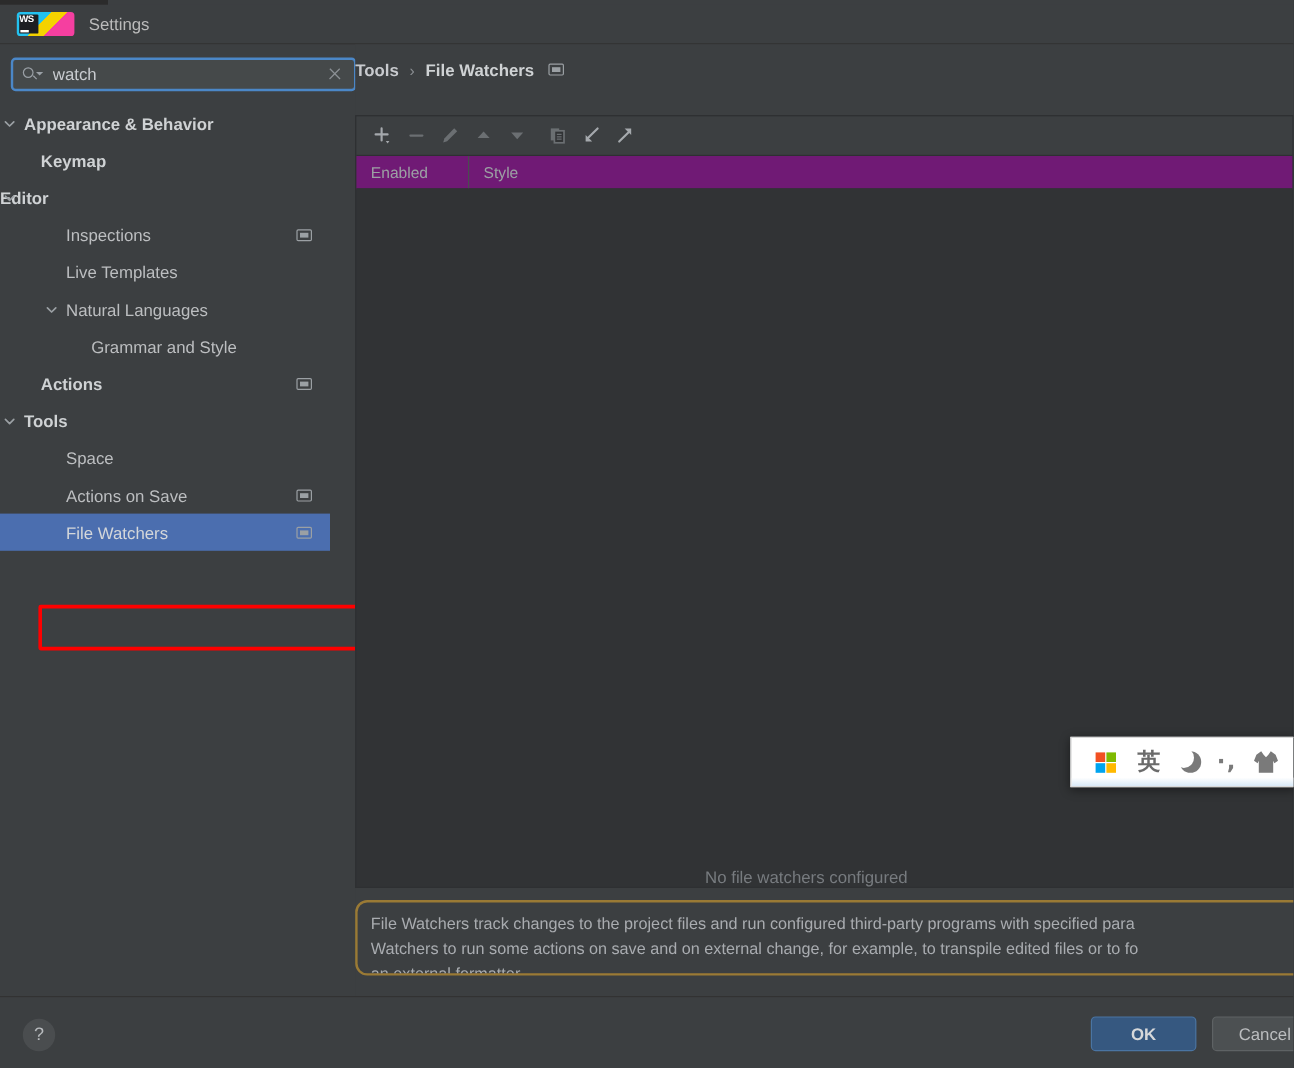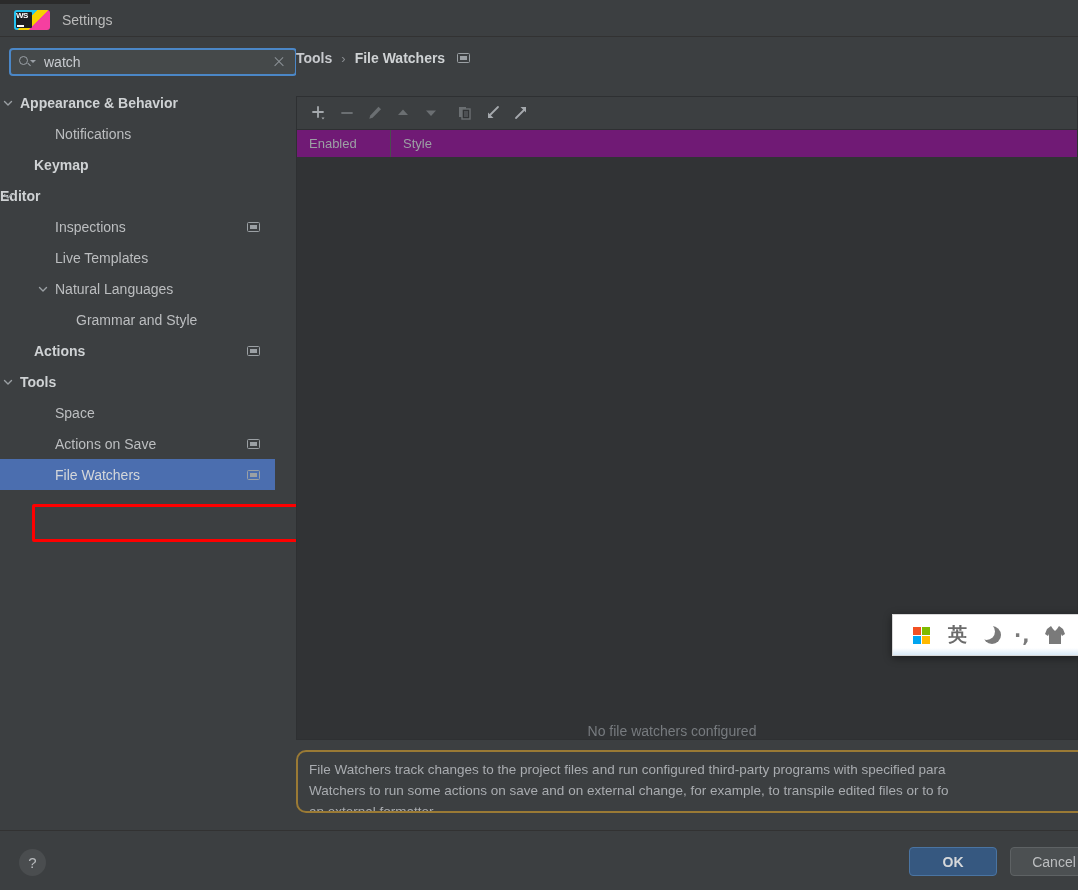--- a/index.html
+++ b/index.html
@@ -32,20 +32,21 @@
     display: flex; align-items: center;
   }
   .app-icon {
     position: relative;
     width: 36px; height: 20px;
     margin-left: 14px;
     border-radius: 3px;
     background: linear-gradient(135deg,#23c2f0 0%, #23c2f0 42%, #f5d200 42%, #f5d200 62%, #f53fa0 62%, #f53fa0 100%);
     overflow: hidden;
     flex: 0 0 auto;
+    padding-left: 12px;
   }
   .app-icon .inner {
     position: absolute; left: 2px; top: 2px;
     width: 16px; height: 16px;
     background: #1d1f22;
     border-radius: 1px;
   }
   .app-icon .ws {
     position: absolute; left: 0; top: 1px;
     width: 16px;
@@ -465,23 +466,20 @@
 
     <div class="tree" id="tree">
         <div class="tree-row group">
           <span class="tree-arrow" style="left: 2px;">
             <svg width="12" height="12" viewBox="0 0 12 12">
               <path d="M2.5 4.5 L6 8 L9.5 4.5" fill="none" stroke="#9ba0a4" stroke-width="1.4" stroke-linecap="round" stroke-linejoin="round"></path>
             </svg>
           </span>
           <span class="tree-label" style="margin-left: 20px;">Appearance &amp; Behavior</span>
         </div>
-        <div class="tree-row">
-          <span class="tree-label" style="margin-left: 55px;">Notifications</span>
-        </div>
         <div class="tree-row group">
           <span class="tree-label" style="margin-left: 34px;">Keymap</span>
         </div>
         <div class="tree-row group">
           <span class="tree-arrow" style="left: 2px;">
             <svg width="12" height="12" viewBox="0 0 12 12">
               <path d="M2.5 4.5 L6 8 L9.5 4.5" fill="none" stroke="#9ba0a4" stroke-width="1.4" stroke-linecap="round" stroke-linejoin="round"></path>
             </svg>
           </span>
           <span class="tree-label" style="">Editor</span>

